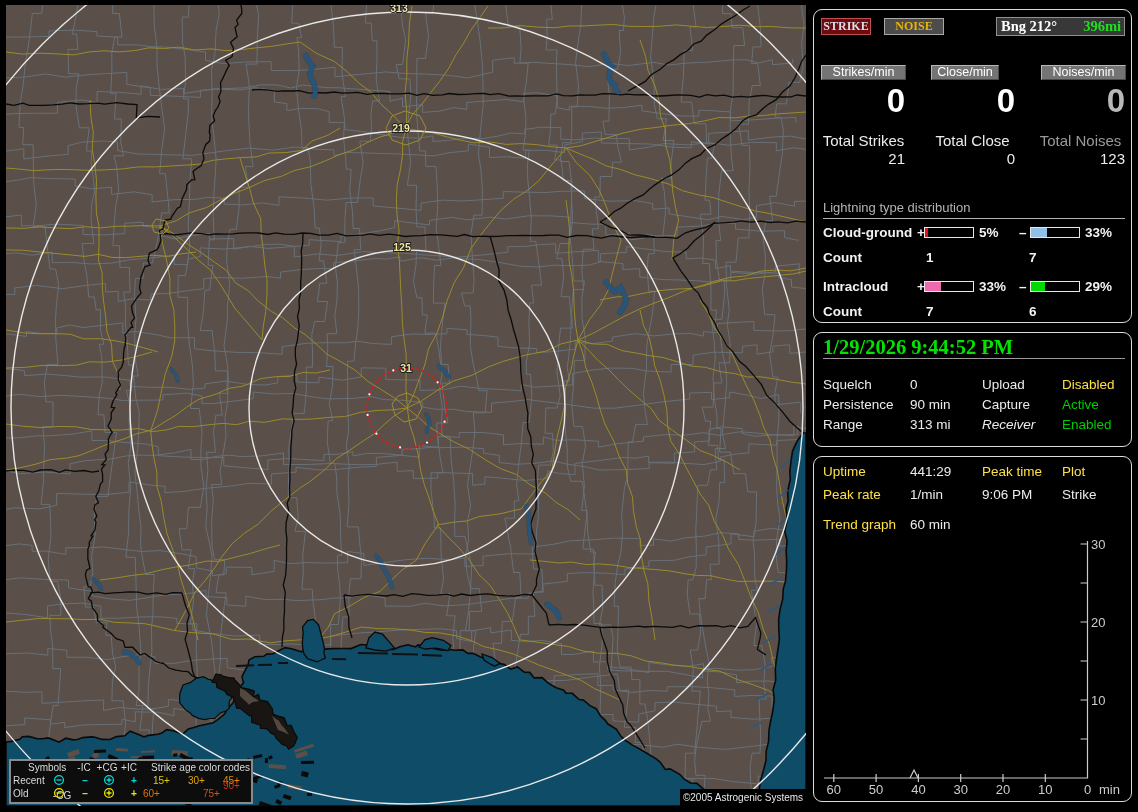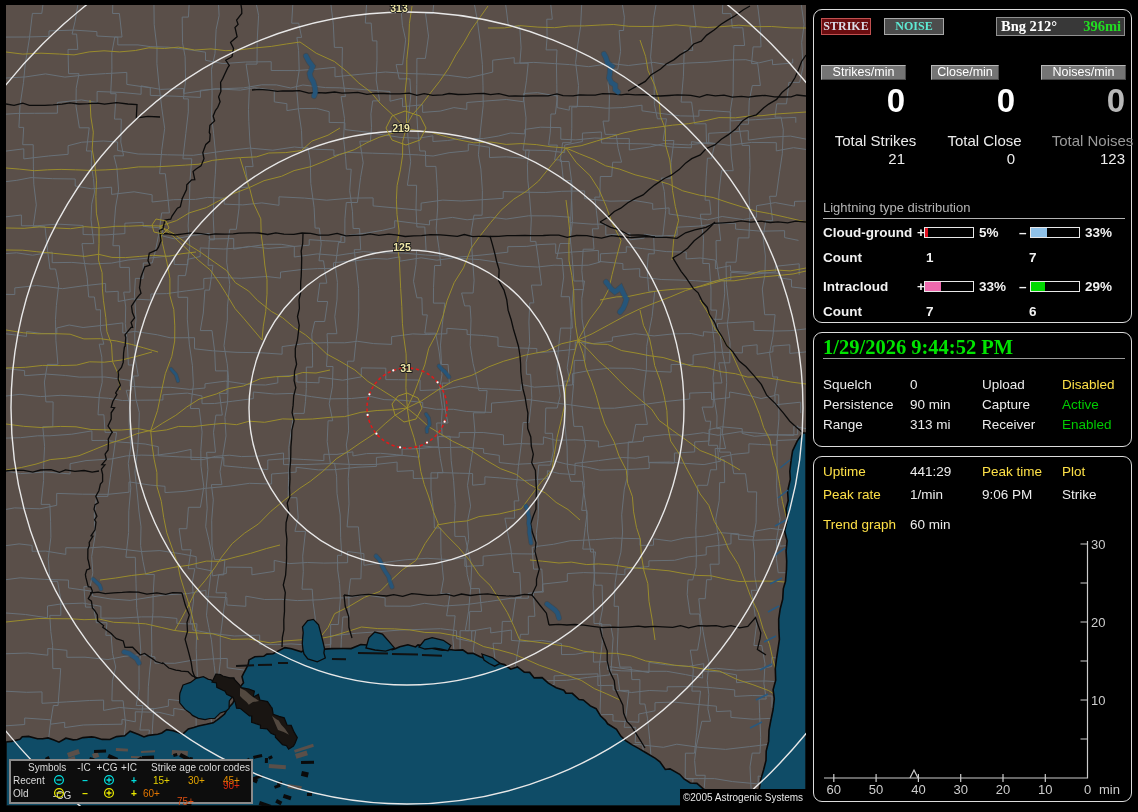--- a/index.html
+++ b/index.html
@@ -19,31 +19,31 @@
 .panel { position:absolute; left:813px; width:319px; background:#000;
   border:1px solid #dcdcdc; border-radius:9px; }
 #p1 { top:9px; height:314px; }
 #p2 { top:332px; height:115px; }
 #p3 { top:456px; height:346px; }
 .btn { position:absolute; font-family:"Liberation Serif", serif; font-weight:bold;
   font-size:12px; text-align:center; line-height:15px; }
 #bstrike { left:7px; top:8px; width:50px; height:17px; background:#6b0d10;
   border:1px solid #c05050; color:#dcdce8; }
 #bnoise { left:70px; top:8px; width:60px; height:17px; background:#4c4c4c;
-  border:1px solid #a8a8a8; color:#5eead4; }
+  border:1px solid #a8a8a8; color:#eab308; }
 #bng { left:182px; top:7px; width:129px; height:19px; background:#383838;
   border:1px solid #909090; font-family:"Liberation Serif", serif; font-weight:bold;
   font-size:14.5px; line-height:17px; color:#fff; padding-left:4px; text-align:left; }
 #bng .mi { color:#22dd22; float:right; padding-right:3px; }
 .slab { position:absolute; top:55px; height:15px; background:#747474;
   border:1px solid; border-color:#b8b8b8 #4a4a4a #4a4a4a #b8b8b8; color:#fff;
   font-size:12.5px; line-height:13px; text-align:center; }
 .bigzero { position:absolute; top:72px; width:91px; font-size:33px; font-weight:bold;
   text-align:right; color:#fff; }
-.tot { position:absolute; top:122px; width:91px; font-size:15px; text-align:center; color:#ececec;margin-left:12px; }
+.tot { position:absolute; top:122px; width:91px; font-size:15px; text-align:center; color:#ececec; }
 .totv { position:absolute; top:140px; width:91px; font-size:15px; text-align:right; color:#ececec; }
 #ltd { position:absolute; left:9px; top:190px; width:302px; color:#b4b4b4; font-size:13px;
   line-height:15px; border-bottom:1px solid #b4b4b4; padding-bottom:3px; }
 .brow { position:absolute; left:9px; width:302px; height:14px; font-size:13.5px;
   font-weight:bold; color:#f2f2f2; line-height:14px; }
 .brow .bar { position:absolute; top:1px; width:50px; height:11px; background:#000;
   border:1px solid #e8e8e8; }
 .brow .bar i { display:block; height:9px; }
 .crow { position:absolute; left:9px; width:302px; font-size:13.5px; font-weight:bold;
   color:#f2f2f2; }
@@ -356,21 +356,21 @@
         </svg></span>
     <span class="c" style="left:74px;top:26px;color:#e8e800;font-weight:bold;">–</span>
     <span class="c" style="left:98px;top:26px;"><svg width="12" height="12">
           <g stroke="#e8e800" fill="none" stroke-width="1.3">
             <circle cx="6" cy="6" r="4.4"></circle>
             <path d="M3.5 6h5M6 3.5v5"></path>
           </g>
         </svg></span>
     <span class="c" style="left:123px;top:26px;color:#e8e800;font-weight:bold;">+</span>
     <span style="left:132px;top:26px;color:#e07500;">60+</span>
-    <span style="left:166px;top:26px;color:#dd4e10;margin-top:8px;">75+</span>
+    <span style="left:192px;top:26px;color:#dd4e10;">75+</span>
     <span style="left:212px;top:18px;color:#e02c10;">90+</span>
   </div>
 
   <div class="panel" id="p1">
     <div class="btn" id="bstrike">STRIKE</div>
     <div class="btn" id="bnoise">NOISE</div>
     <div class="btn" id="bng">Bng 212°<span class="mi">396mi</span></div>
 
     <div class="slab" style="left:7px;width:85px;">Strikes/min</div>
     <div class="slab" style="left:117px;width:68px;">Close/min</div>
@@ -433,21 +433,21 @@
       </div>
     <div class="irow" style="top:64px;">
         <span>Persistence</span>
         <span style="left:87px;">90 min</span>
         <span style="left:159px;">Capture</span>
         <span class="green" style="left:239px;">Active</span>
       </div>
     <div class="irow" style="top:84px;">
         <span>Range</span>
         <span style="left:87px;">313 mi</span>
-        <span style="left:159px;">Receiver</span>
+        <span style="left:159px;font-style:italic;">Receiver</span>
         <span class="green" style="left:239px;">Enabled</span>
       </div>
   </div>
 
   <div class="panel" id="p3">
     <div class="irow" style="top:7px;">
         <span class="gray">Uptime</span>
         <span style="left:87px;">441:29</span>
         <span class="gray" style="left:159px;">Peak time</span>
         <span class="gray" style="left:239px;">Plot</span>

